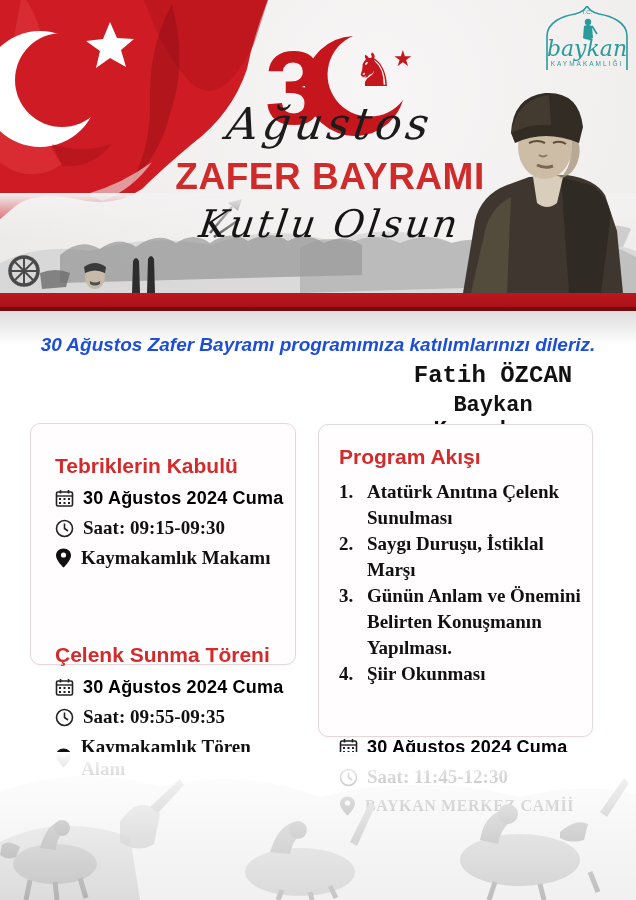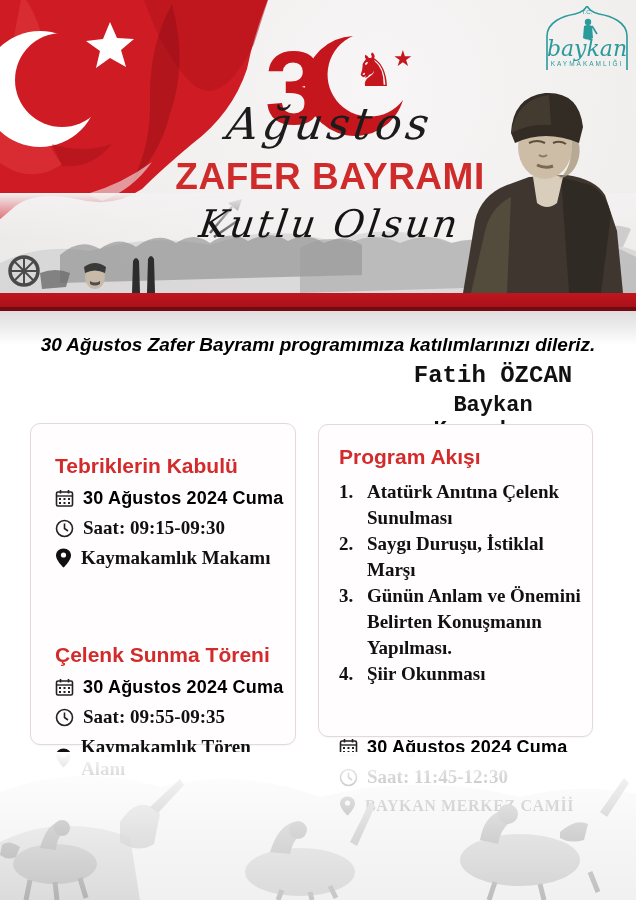--- a/index.html
+++ b/index.html
@@ -23,30 +23,30 @@
   .ataturk{position:absolute;bottom:0;right:0;z-index:4;}
 
   
   .red-bar{position:absolute;top:293px;left:0;width:636px;height:14px;
            background:linear-gradient(#c0161e,#a8111a);border-bottom:4px solid #740a0f;}
   .bar-fade{position:absolute;top:311px;left:0;width:636px;height:34px;
             background:linear-gradient(#dedcdc,#ffffff);}
 
   
   .invite-line{position:absolute;top:334px;left:0;width:636px;text-align:center;
-               font-style:italic;font-weight:bold;font-size:19px;color:#000000;}
+               font-style:italic;font-weight:bold;font-size:19px;color:#1d4ed8;}
   .signature{position:absolute;top:362px;right:38px;width:210px;text-align:center;
              font-family:Liberation Mono, monospace;font-weight:bold;color:#111;}
   .sig-name{font-size:24px;}
   .sig-title{font-size:22px;margin-top:4px;}
 
   
   .card{position:absolute;background:#fffdfd;border:1px solid #e5d8d8;border-radius:10px;
         box-shadow:0 1px 2px rgba(0,0,0,0.04);}
-  .card-left{top:423px;left:30px;width:266px;height:322px;padding:30px 0 0 24px;box-sizing:border-box;}
+  .card-left{top:423px;left:30px;width:266px;height:242px;padding:30px 0 0 24px;box-sizing:border-box;}
   .card-right{top:424px;left:318px;width:275px;height:313px;padding:20px 0 0 20px;box-sizing:border-box;}
   .event-title{font-size:21px;font-weight:bold;color:#d32b2b;margin-bottom:10px;}
   .event-row{display:flex;align-items:center;margin-bottom:8px;}
   .event-row svg{flex:0 0 auto;margin-right:9px;}
   .date-text{font-size:18px;font-weight:bold;color:#000000;letter-spacing:0.2px;}
   .serif-text{font-family:"Liberation Serif",serif;font-size:19px;font-weight:bold;color:#111;}
   .event-gap{margin-top:74px;}
   .plist{margin-top:2px;}
   .pitem{display:flex;font-family:"Liberation Serif",serif;font-weight:bold;
          font-size:19px;color:#111;line-height:26px;}

